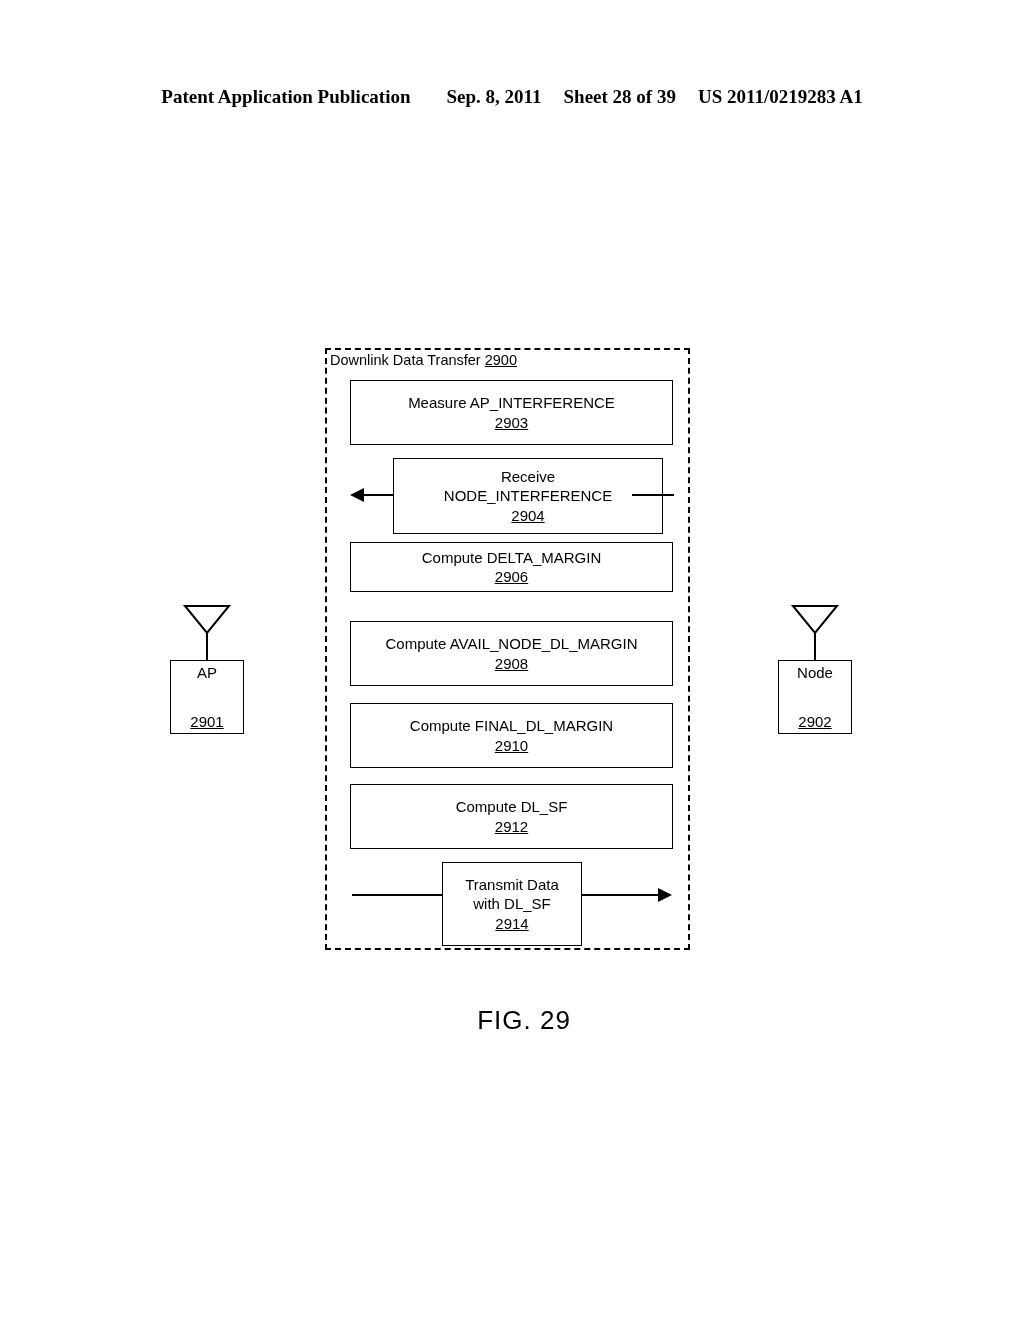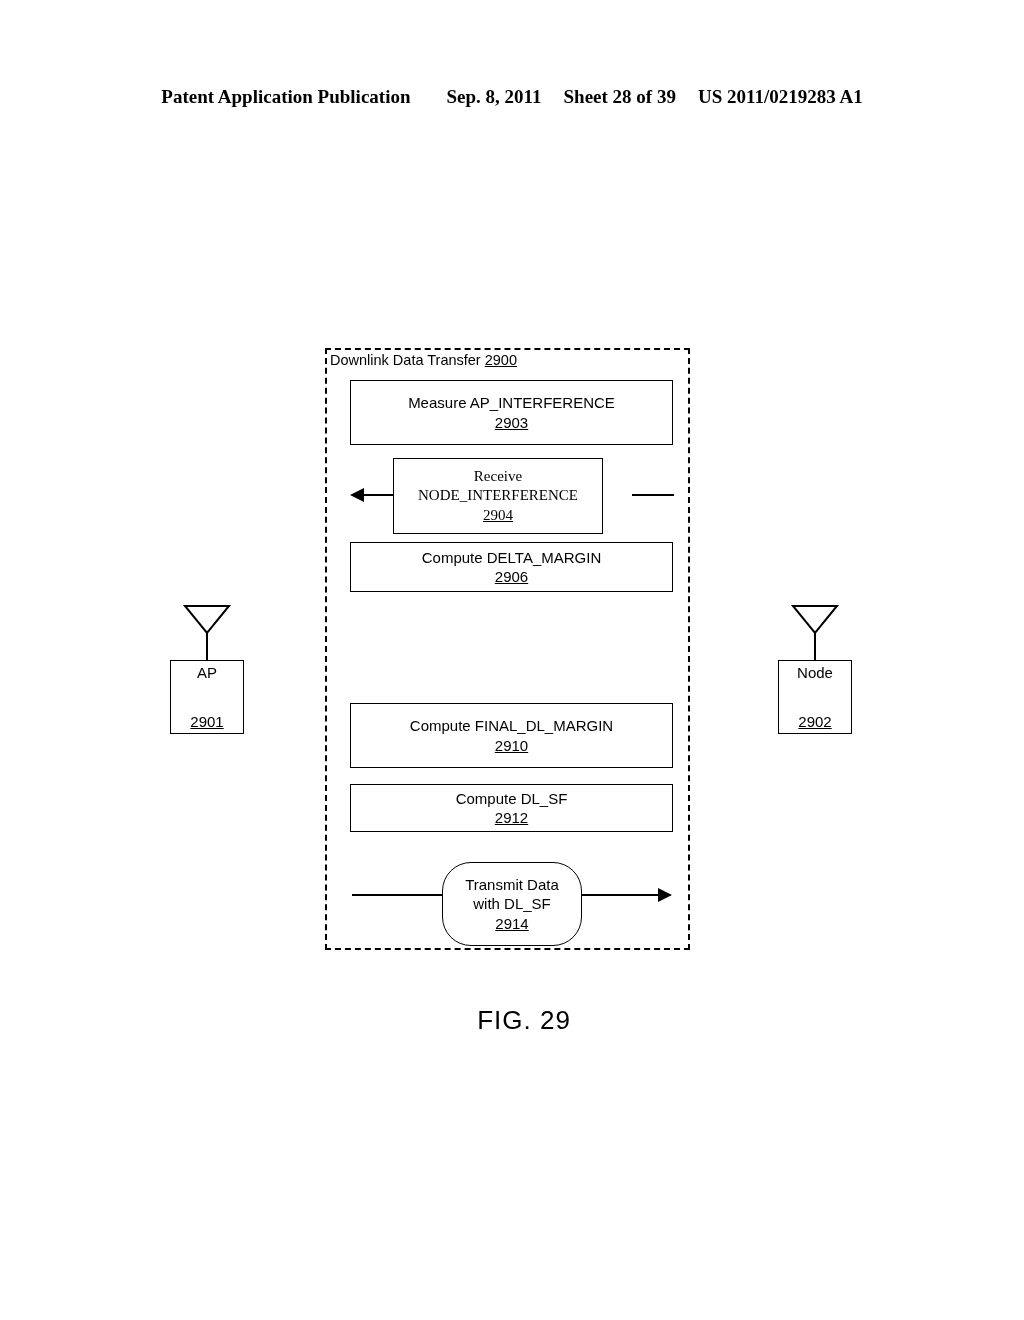--- a/index.html
+++ b/index.html
@@ -75,26 +75,26 @@
     align-items: center;
     justify-content: center;
     text-align: center;
     font-size: 15px;
     line-height: 1.28;
     background: #ffffff;
   }
   .step-box .line { display: block; white-space: nowrap; }
 
   #box-2903 { left: 338px; top: 380px;  width: 323px; height: 65px; }
-  #box-2904 { left: 381px; top: 458px;  width: 210px; height: 76px; font-family: Liberation Serif, serif; }
+  #box-2904 { left: 381px; top: 458px;  width: 270px; height: 76px; }
   #box-2906 { left: 338px; top: 542px;  width: 323px; height: 50px; }
   #box-2908 { left: 338px; top: 621px;  width: 323px; height: 65px; }
   #box-2910 { left: 338px; top: 703px;  width: 323px; height: 65px; text-align: center; }
-  #box-2912 { left: 338px; top: 784px;  width: 323px; height: 48px; }
-  #box-2914 { left: 430px; top: 862px;  width: 140px; height: 84px; border-radius: 29px; }
+  #box-2912 { left: 338px; top: 784px;  width: 323px; height: 65px; }
+  #box-2914 { left: 430px; top: 862px;  width: 140px; height: 84px; }
 
   
   .hline {
     position: absolute;
     height: 0;
     border-top: 2px solid #000000;
   }
   .arrow-head {
     position: absolute;
     width: 0;
@@ -186,20 +186,24 @@
   </div>
   <div class="hline" id="line-2904-left"></div>
   <div class="arrow-head arrow-left" id="arrow-2904-left"></div>
   <div class="hline" id="line-2904-right"></div>
 
   <div class="step-box" id="box-2906">
     <span class="line">Compute DELTA_MARGIN</span>
     <span class="line ref">2906</span>
   </div>
 
+  <div class="step-box" id="box-2908">
+    <span class="line">Compute AVAIL_NODE_DL_MARGIN</span>
+    <span class="line ref">2908</span>
+  </div>
 
   <div class="step-box" id="box-2910">
     <span class="line">Compute FINAL_DL_MARGIN</span>
     <span class="line ref">2910</span>
   </div>
 
   <div class="step-box" id="box-2912">
     <span class="line">Compute DL_SF</span>
     <span class="line ref">2912</span>
   </div>

